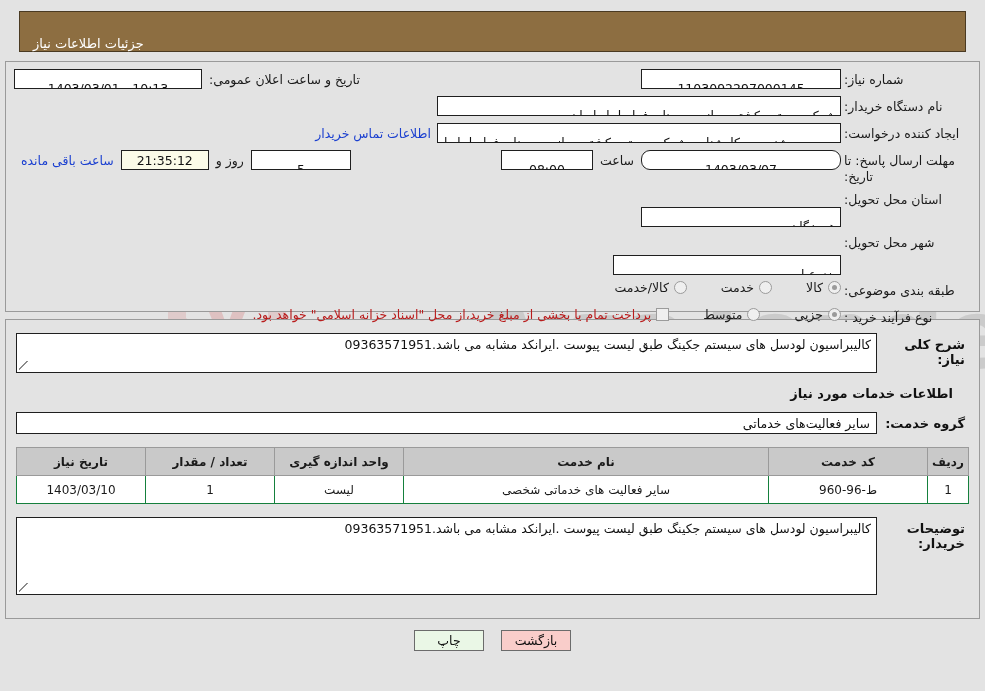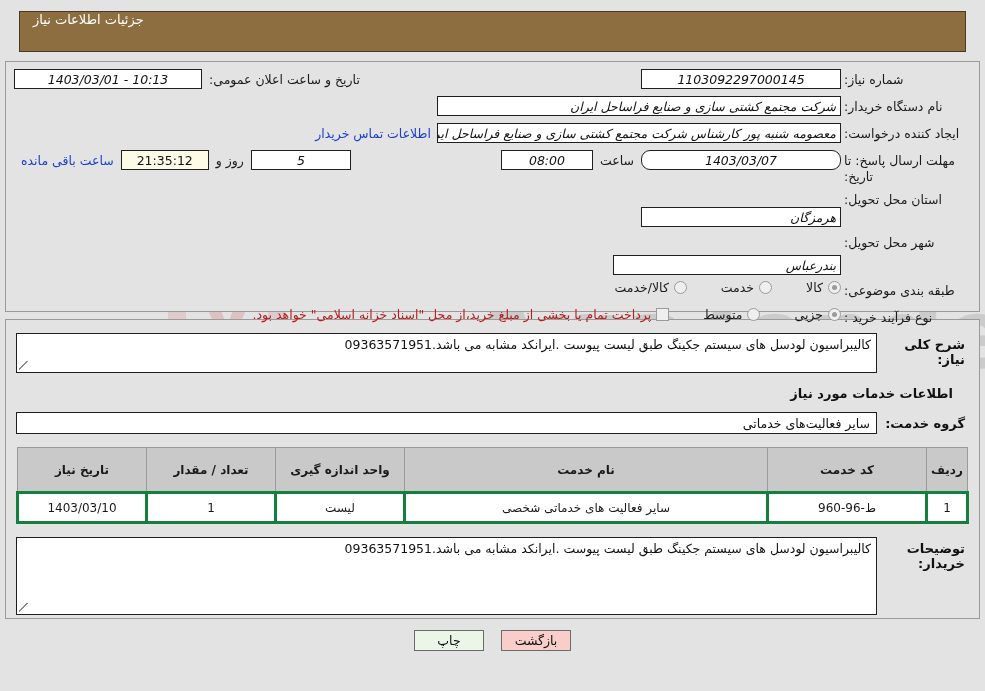--- a/index.html
+++ b/index.html
@@ -86,21 +86,21 @@
   .content { position: relative; z-index: 2; }
 
   
   .titlebar {
     margin: 11px 19px 0 19px;
     height: 41px;
     background: #8d6e41;
     border: 1px solid #4a3a22;
     box-sizing: border-box;
     display: flex;
-    align-items: flex-start;
+    align-items: flex-end;
     justify-content: flex-start;
     padding-left: 0;
     padding-right: 0;
   }
   .titlebar .title {
     color: #ffffff;
     font-size: 13px;
     margin-right: auto;
     margin-left: 13px;
     white-space: nowrap;
@@ -143,27 +143,26 @@
     min-width: 0;
   }
 
   .inp {
     background: #ffffff;
     border: 1px solid #1f1f1f;
     height: 20px;
     line-height: 19px;
     font-size: 12.5px;
     color: #111;
-    padding: 0 4px;
+    padding: 9px 4px;
     box-sizing: border-box;
     text-align: center;
     overflow: hidden;
     white-space: nowrap;
     font-family: "DejaVu Sans", "Liberation Sans", sans-serif;
-    font-style: italic;
   }
   .inp.rt { text-align: right; }
   .inp.num { direction: ltr; text-align: center; }
 
   .w-need   { width: 200px; }
   .w-org    { width: 404px; }
   .w-creator{ width: 404px; }
   .w-date   { width: 200px; border-radius: 9px; }
   .w-hour   { width: 92px; }
   .w-days   { width: 100px; }
@@ -331,25 +330,25 @@
     table-layout: fixed;
   }
   table.grid th {
     background: #c9c9c9;
     border: 1px solid #9a9a9a;
     height: 27px;
     font-weight: bold;
     color: #1a1a1a;
     font-size: 12px;
     text-align: center;
-    padding: 8px 3px;
+    padding: 0 3px;
   }
   table.grid td {
     background: #ffffff;
-    border: 3px solid #15803d;
+    border: 1px solid #15803d;
     height: 27px;
     text-align: center;
     color: #1a1a1a;
     font-size: 12px;
     padding: 0 3px;
   }
   td.ltr, th.ltr { direction: ltr; }
 
   .col-radif { width: 34px; }
   .col-code  { width: 152px; }

